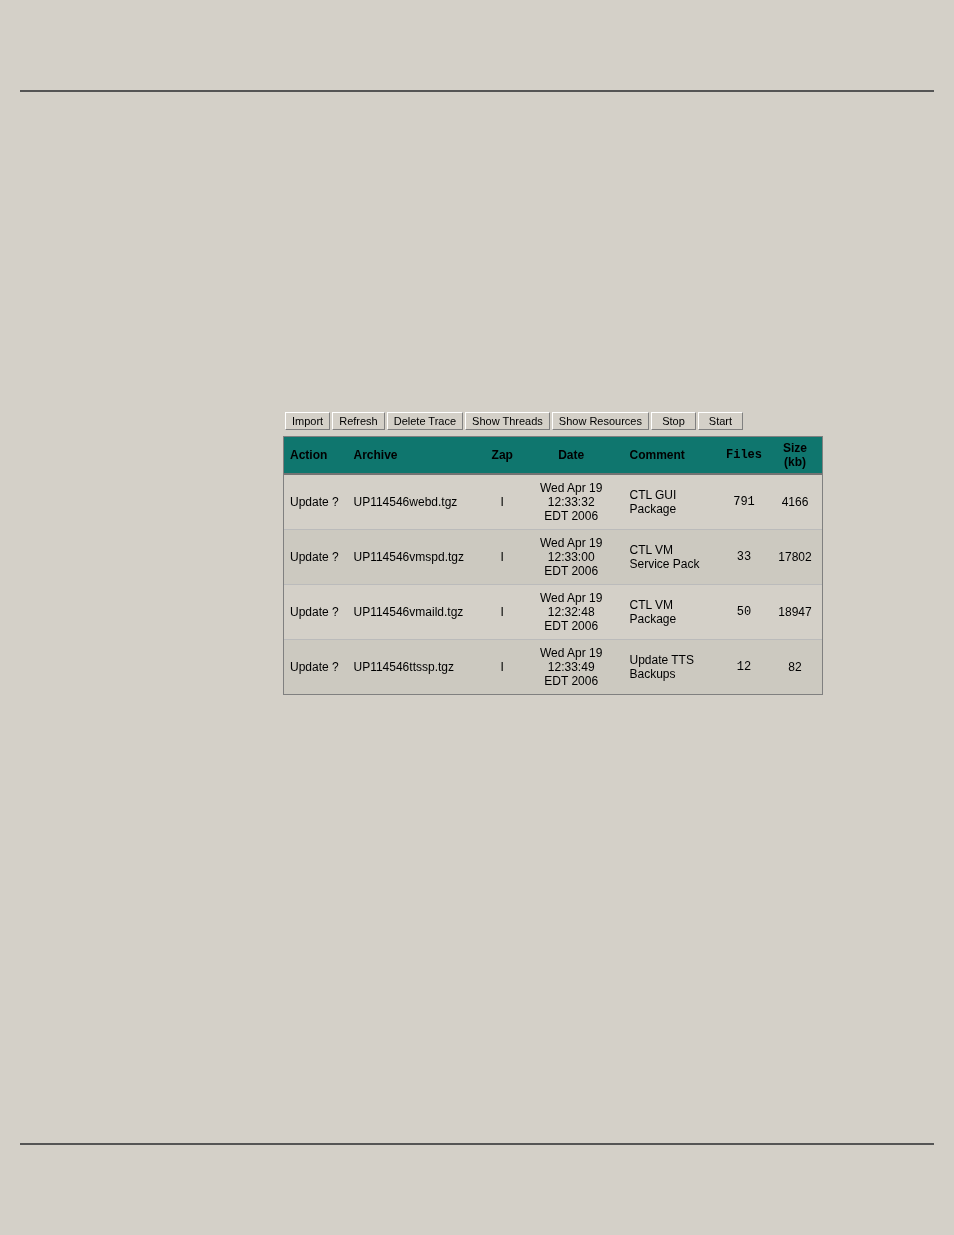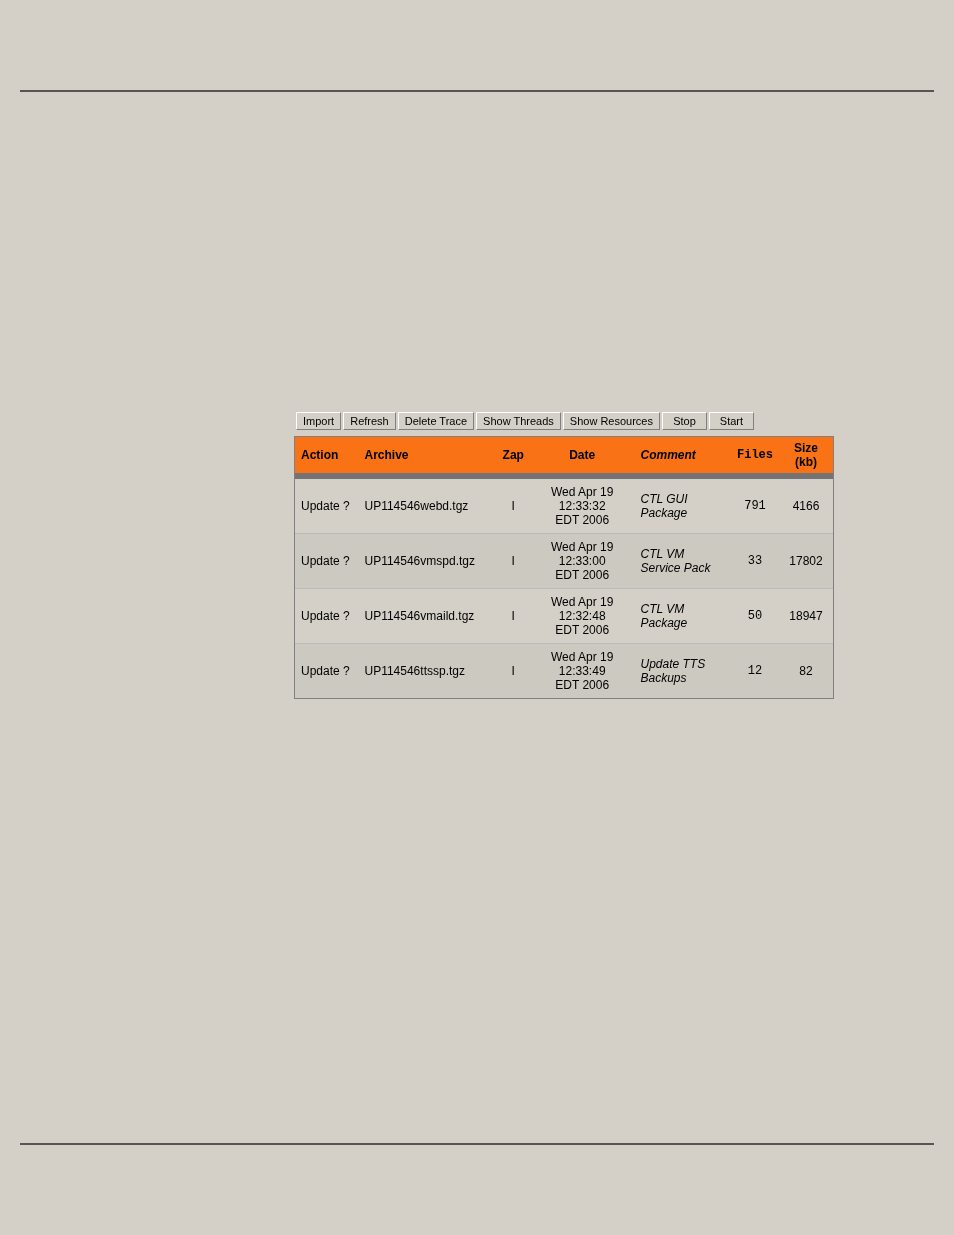--- a/index.html
+++ b/index.html
@@ -32,21 +32,21 @@
       bottom: 90px;
       left: 20px;
       right: 20px;
       height: 2px;
       background-color: #555;
     }
 
     .main-container {
       position: absolute;
       top: 410px;
-      left: 294px;
+      left: 283px;
       width: 540px;
     }
 
     
     .toolbar {
       display: flex;
       align-items: center;
       gap: 2px;
       margin-bottom: 4px;
       background-color: #d4d0c8;
@@ -85,22 +85,22 @@
       width: 100%;
       border-collapse: collapse;
       background-color: #d4d0c8;
     }
 
     thead tr th {
       font-weight: bold;
       font-size: 12px;
       padding: 4px 6px;
       text-align: left;
-      border-bottom: 6px solid #737373;
-      background-color: #f97316;
+      border-bottom: 2px solid #737373;
+      background-color: #0f766e;
     }
 
     thead tr th.center {
       text-align: center;
     }
 
     tbody tr {
       border-bottom: 1px solid #bbb;
     }
 
@@ -122,21 +122,21 @@
 
     
     tbody tr:nth-child(even) td {
       background-color: #ccc9c0;
     }
 
     .col-action { width: 65px; }
     .col-archive { width: 140px; }
     .col-zap { width: 30px; text-align: center; }
     .col-date { width: 110px; text-align: center; }
-    .col-comment { width: 100px; font-style: italic; }
+    .col-comment { width: 100px; }
     .col-files { width: 40px; text-align: center; font-family: Liberation Mono, monospace; }
     .col-size { width: 55px; text-align: center; }
   </style>
 </head>
 <body>
 
 <div class="top-line"></div>
 <div class="bottom-line"></div>
 
 <div class="main-container">

